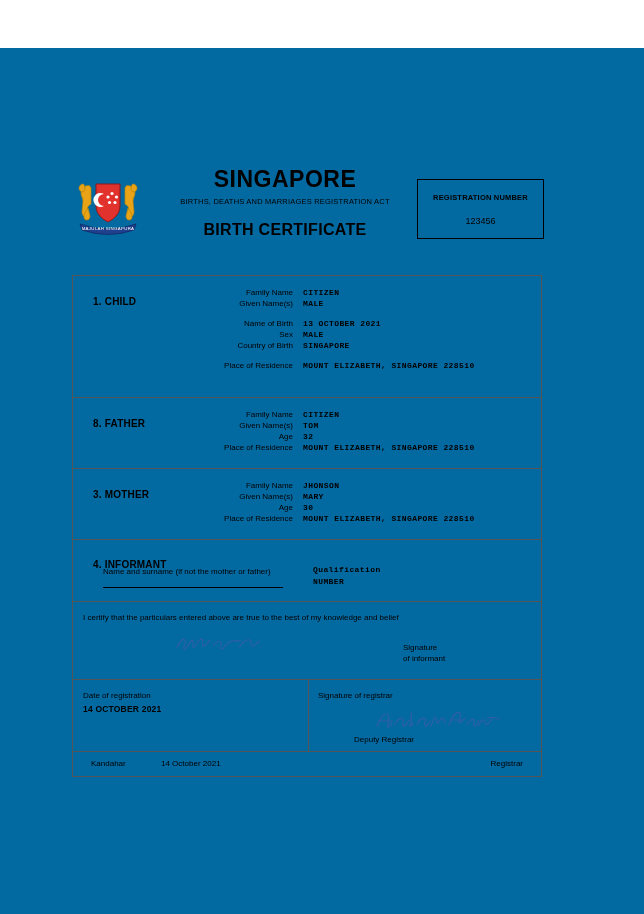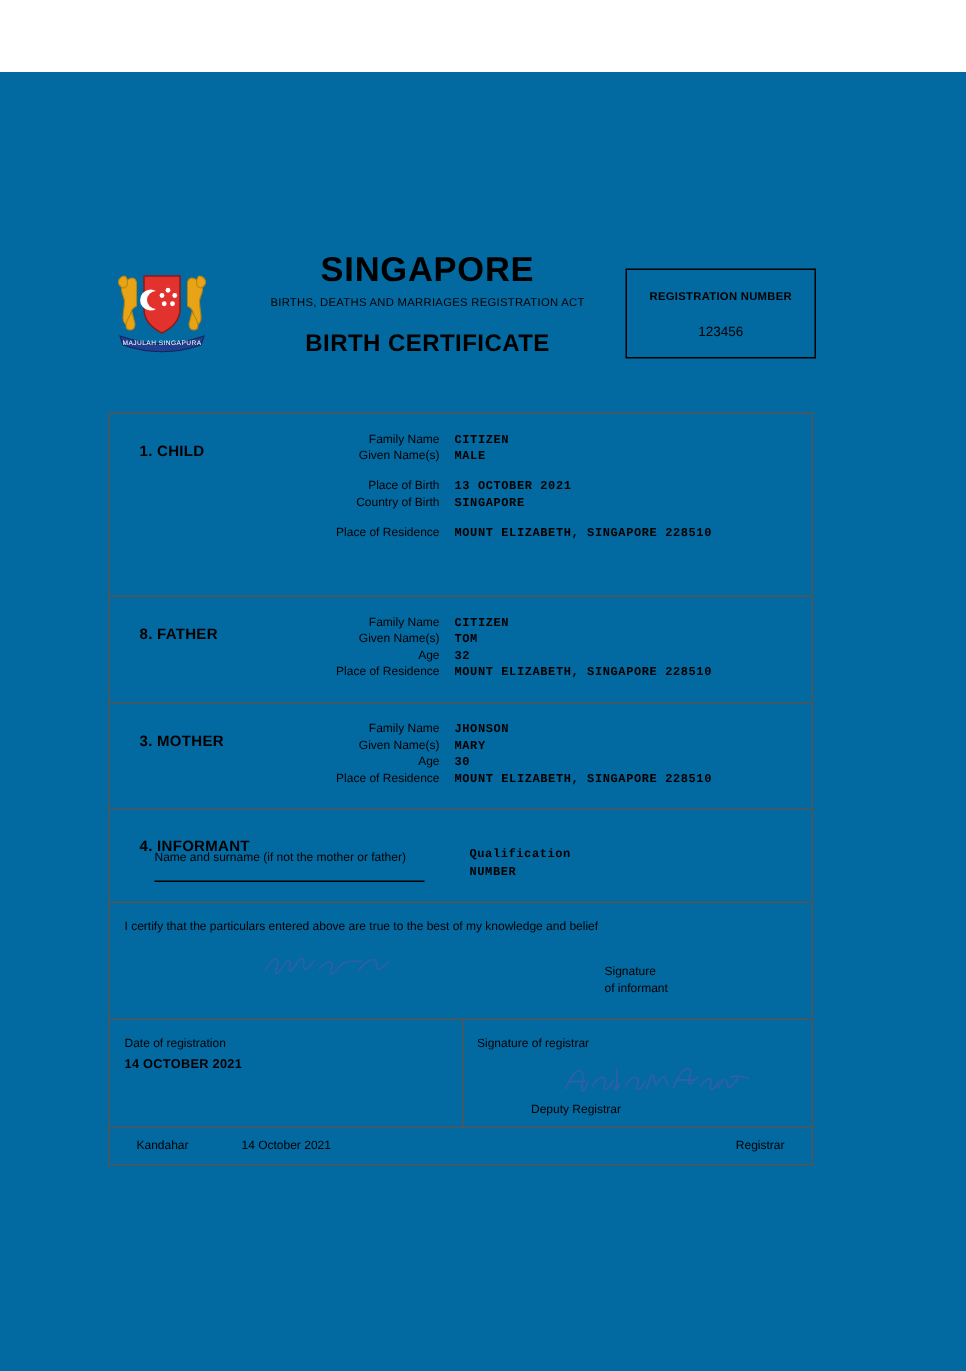--- a/index.html
+++ b/index.html
@@ -368,22 +368,26 @@
         <div class="row">
           <div class="lbl">Family Name</div>
           <div class="val">CITIZEN</div>
         </div>
         <div class="row">
           <div class="lbl">Given Name(s)</div>
           <div class="val">MALE</div>
         </div>
         <div class="gap"></div>
         <div class="row">
-          <div class="lbl">Place of Birth</div>
+          <div class="lbl">Name of Birth</div>
           <div class="val">13 OCTOBER 2021</div>
+        </div>
+        <div class="row">
+          <div class="lbl">Sex</div>
+          <div class="val">MALE</div>
         </div>
         <div class="row">
           <div class="lbl">Country of Birth</div>
           <div class="val">SINGAPORE</div>
         </div>
         <div class="gap"></div>
         <div class="row">
           <div class="lbl">Place of Residence</div>
           <div class="val">MOUNT ELIZABETH, SINGAPORE 228510</div>
         </div>

